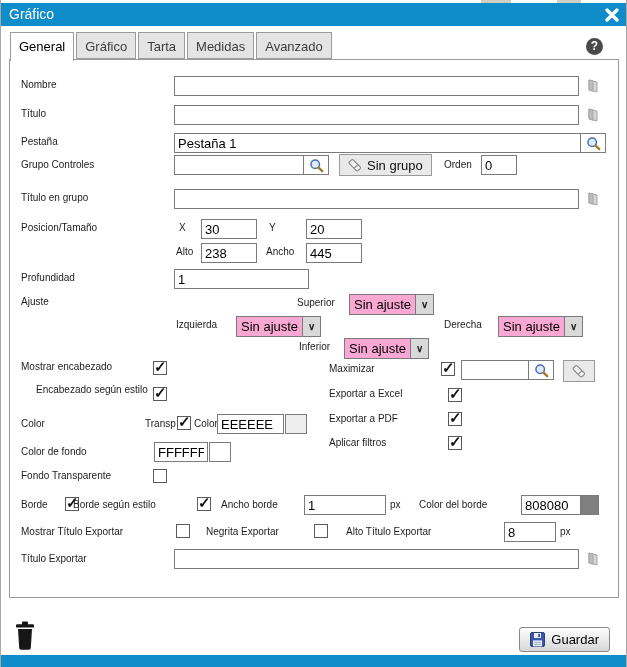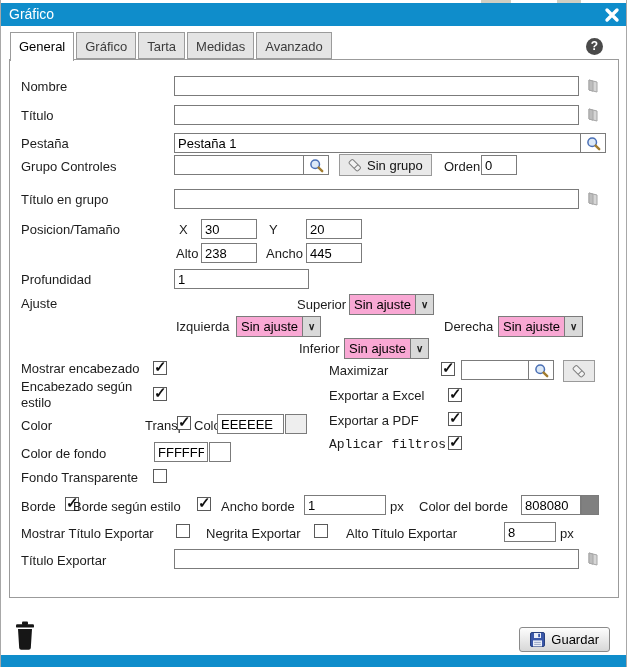--- a/index.html
+++ b/index.html
@@ -10,22 +10,22 @@
   .titlebar{position:absolute;left:0;top:3px;width:100%;height:23px;background:#0f8dcb;}
   .titlebar .t{position:absolute;left:8px;top:3px;color:#fff;font-size:14px;}
   .close{position:absolute;right:5px;top:3px;width:18px;height:18px;cursor:pointer;}
   .tabs{position:absolute;left:9px;top:32px;display:flex;gap:2px;}
   .tab{height:27px;line-height:27px;padding:0 8px;font-size:13px;color:#3c3c3c;background:#e4e4e4;
        border:1px solid #9b9b9b;box-sizing:border-box;white-space:nowrap;}
   .tab.active{background:#fff;color:#000;border-bottom:none;height:29px;z-index:5;}
   .help{position:absolute;left:585px;top:38px;width:17px;height:17px;border-radius:50%;background:#4a4a4a;
         color:#fff;font-size:12px;font-weight:bold;text-align:center;line-height:17px;cursor:pointer;}
   .panel{position:absolute;left:8px;top:59px;width:610px;height:539px;border:1px solid #9b9b9b;background:#fff;box-sizing:border-box;}
-  .lbl{position:absolute;font-size:13px;color:#1c1c1c;white-space:nowrap;}
-  .lbl.wrap{white-space:normal;line-height:16px;}
+  .lbl{position:absolute;font-size:10px;color:#1c1c1c;white-space:nowrap;}
+  .lbl.wrap{white-space:normal;line-height:22px;margin-left:15px;}
   input.txt{position:absolute;height:20px;border:1px solid #7b7b7b;font:13px "Liberation Sans",sans-serif;
             padding:0 3px;box-sizing:border-box;background:#fff;color:#000;}
   .grp{position:absolute;display:flex;border:1px solid #7b7b7b;height:20px;box-sizing:border-box;background:#eab308;}
   .grp input{border:0;flex:1;min-width:0;font:13px "Liberation Sans",sans-serif;padding:0 3px;outline:none;}
   .grp .magcell{width:24px;border-left:1px solid #7b7b7b;display:flex;align-items:center;justify-content:center;background:#fff;cursor:pointer;}
   .bookbtn{position:absolute;width:16px;height:16px;cursor:pointer;}
   .btn{position:absolute;display:inline-flex;align-items:center;gap:5px;background:#e9e9e9;border:1px solid #9a9a9a;
        font-size:13px;color:#111;padding:0 8px;height:22px;box-sizing:border-box;cursor:pointer;}
   .cb{position:absolute;width:14px;height:14px;background:#fff;border:1px solid #5a5a5a;box-sizing:border-box;cursor:pointer;}
   .cb.on::after{content:"\2713";position:absolute;top:-4px;left:0;font-size:15px;font-weight:bold;color:#101010;}
@@ -190,21 +190,21 @@
   <span class="cb on" style="left:176px;top:416px;"></span>
   <span class="lbl" style="left:193px;top:418px;">Color</span>
   <input class="txt" style="left: 216px; top: 414px; width: 67px;" value="EEEEEE">
   <span class="swatch" style="left: 284px; top: 414px; background: rgb(238, 238, 238);"></span>
   <span class="lbl" style="left:328px;top:413px;">Exportar a PDF</span>
   <span class="cb on" style="left:447px;top:412px;"></span>
 
   <span class="lbl" style="left:20px;top:446px;">Color de fondo</span>
   <input class="txt" style="left: 153px; top: 442px; width: 54px;" value="FFFFFF">
   <span class="swatch" style="left: 208px; top: 442px; background: rgb(255, 255, 255);"></span>
-  <span class="lbl" style="left:328px;top:437px;font-family:Liberation Mono, monospace;">Aplicar filtros</span>
+  <span class="lbl" style="left:328px;top:437px;">Aplicar filtros</span>
   <span class="cb on" style="left:447px;top:436px;"></span>
 
   <span class="lbl" style="left:20px;top:470px;">Fondo Transparente</span>
   <span class="cb" style="left:152px;top:469px;"></span>
 
   <span class="lbl" style="left:20px;top:499px;">Borde</span>
   <span class="cb on" style="left:64px;top:497px;"></span>
   <span class="lbl" style="left:72px;top:499px;text-align:right;">Borde según estilo</span>
   <span class="cb on" style="left:196px;top:497px;"></span>
   <span class="lbl" style="left:220px;top:499px;">Ancho borde</span>

